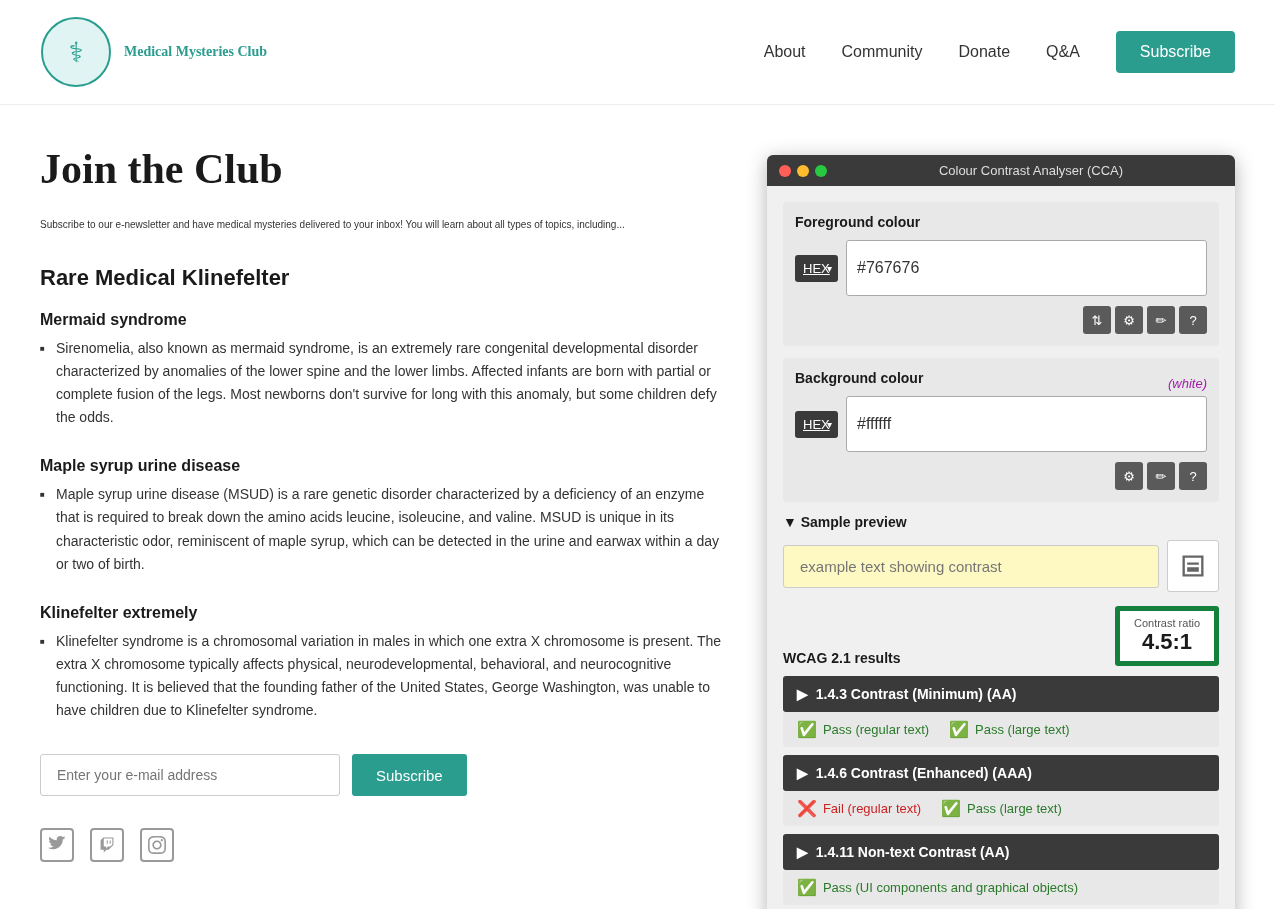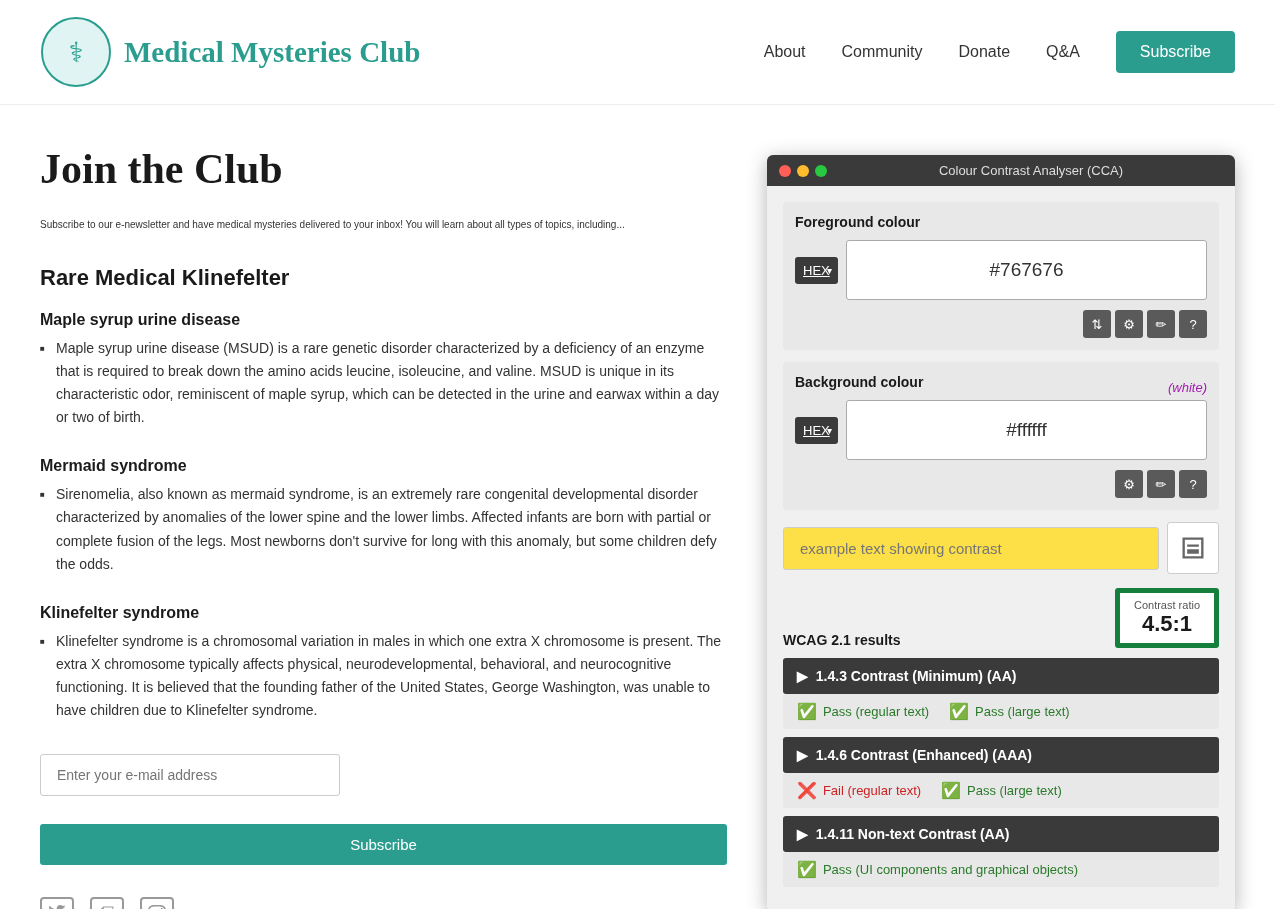--- a/index.html
+++ b/index.html
@@ -2,21 +2,21 @@
 <html><head>
   <meta charset="utf-8">
   <style>
     * { box-sizing: border-box; margin: 0; padding: 0; }
     body { font-family: Georgia, 'Times New Roman', serif; background: #fff; color: #333; font-size: 16px; }
 
     
     nav { display: flex; align-items: center; padding: 16px 40px; border-bottom: 1px solid #eee; }
     .logo-area { display: flex; align-items: center; gap: 12px; text-decoration: none; }
     .logo-icon { width: 72px; height: 72px; }
-    .logo-text { font-family: Georgia, serif; font-size: 29px; font-weight: bold; color: #2a9d8f; }
+    .logo-text { font-family: Georgia, serif; font-size: 14px; font-weight: bold; color: #2a9d8f; }
     .nav-links { margin-left: auto; display: flex; align-items: center; gap: 36px; }
     .nav-link { text-decoration: none; color: #333; font-family: Arial, sans-serif; font-size: 16px; }
     .subscribe-btn {
       background: #2a9d8f; color: #fff; border: none; padding: 12px 24px;
       font-size: 16px; font-family: Arial, sans-serif; cursor: pointer; border-radius: 4px;
     }
 
     
     .main-layout { display: flex; padding: 40px 40px 40px 40px; gap: 40px; }
     .content-area { flex: 1; max-width: 730px; }
@@ -25,21 +25,21 @@
     h1 { font-family: Georgia, serif; font-size: 42px; font-weight: bold; color: #1a1a1a; margin-bottom: 24px; }
     .intro-text { font-family: Arial, sans-serif; font-size: 10px; line-height: 1.6; color: #333; margin-bottom: 32px; }
     h2 { font-family: Arial, sans-serif; font-size: 22px; font-weight: bold; color: #1a1a1a; margin-bottom: 20px; }
     h3 { font-family: Arial, sans-serif; font-size: 16px; font-weight: bold; color: #1a1a1a; margin-bottom: 8px; }
     .condition-block { margin-bottom: 28px; }
     .condition-list { list-style: none; padding-left: 0; }
     .condition-list li { font-family: Arial, sans-serif; font-size: 14px; line-height: 1.65; color: #333; padding-left: 16px; position: relative; }
     .condition-list li::before { content: '■'; position: absolute; left: 0; font-size: 8px; top: 5px; color: #333; }
 
     
-    .email-row { display: flex; gap: 28px; margin-top: 32px; margin-bottom: 32px; flex-direction: column; }
+    .email-row { display: flex; gap: 12px; margin-top: 32px; margin-bottom: 32px; }
     .email-input {
       flex: 1; max-width: 300px; padding: 12px 16px; border: 1px solid #ccc;
       font-family: Arial, sans-serif; font-size: 14px; border-radius: 3px;
     }
     .email-subscribe-btn {
       background: #2a9d8f; color: #fff; border: none; padding: 12px 24px;
       font-size: 15px; font-family: Arial, sans-serif; cursor: pointer; border-radius: 3px;
     }
 
     
@@ -73,36 +73,36 @@
     .hex-row { display: flex; align-items: center; gap: 8px; margin-bottom: 10px; }
     .hex-select {
       background: #3a3a3a; color: #fff; border: none; padding: 6px 8px;
       font-size: 13px; font-family: Arial, sans-serif; border-radius: 3px;
       appearance: none; text-decoration: underline; -webkit-appearance: none;
     }
     .hex-select-wrapper { position: relative; display: inline-block; }
     .hex-select-wrapper::after { content: '▾'; position: absolute; right: 6px; top: 50%; transform: translateY(-50%); color: #fff; font-size: 10px; pointer-events: none; }
     .hex-input {
       flex: 1; background: #fff; border: 1px solid #aaa; padding: 18px 10px;
-      font-family: Arial, sans-serif; font-size: 19px; text-align: center;
+      font-family: Arial, sans-serif; font-size: 16px; 
       color: #333; border-radius: 3px;
     }
     .colour-tools { display: flex; justify-content: flex-end; gap: 4px; }
     .tool-btn {
       background: #5a5a5a; color: #fff; border: none; width: 28px; height: 28px;
       font-size: 13px; cursor: pointer; display: flex; align-items: center;
       justify-content: center; border-radius: 3px;
     }
 
     
     .sample-preview-section { margin-bottom: 14px; }
     .sample-toggle { font-family: Arial, sans-serif; font-size: 14px; font-weight: bold; color: #1a1a1a; margin-bottom: 10px; cursor: pointer; }
     .sample-preview-row { display: flex; gap: 8px; align-items: center; }
     .sample-text-box {
-      flex: 1; background: #fde047; border: 1px solid #ccc; padding: 12px 16px;
+      flex: 1; background: #fef9c3; border: 1px solid #ccc; padding: 12px 16px;
       font-family: Arial, sans-serif; font-size: 15px; color: #767676;
       border-radius: 3px;
     }
     .sample-chart-btn {
       background: #fff; border: 1px solid #ccc; width: 52px; height: 52px;
       display: flex; align-items: center; justify-content: center;
       font-size: 22px; color: #555; cursor: pointer; border-radius: 3px;
     }
 
     
@@ -148,35 +148,35 @@
 
 <div class="main-layout">
 
   <div class="content-area">
     <h1>Join the Club</h1>
     <p class="intro-text">Subscribe to our e-newsletter and have medical mysteries delivered to your inbox! You will learn about all types of topics, including...</p>
 
     <h2>Rare Medical Klinefelter</h2>
 
     <div class="condition-block">
+      <h3>Mermaid syndrome</h3>
+      <ul class="condition-list">
+        <li>Sirenomelia, also known as mermaid syndrome, is an extremely rare congenital developmental disorder characterized by anomalies of the lower spine and the lower limbs. Affected infants are born with partial or complete fusion of the legs. Most newborns don't survive for long with this anomaly, but some children defy the odds.</li>
+      </ul>
+    </div>
+
+    <div class="condition-block">
       <h3>Maple syrup urine disease</h3>
       <ul class="condition-list">
         <li>Maple syrup urine disease (MSUD) is a rare genetic disorder characterized by a deficiency of an enzyme that is required to break down the amino acids leucine, isoleucine, and valine. MSUD is unique in its characteristic odor, reminiscent of maple syrup, which can be detected in the urine and earwax within a day or two of birth.</li>
       </ul>
     </div>
 
     <div class="condition-block">
-      <h3>Mermaid syndrome</h3>
-      <ul class="condition-list">
-        <li>Sirenomelia, also known as mermaid syndrome, is an extremely rare congenital developmental disorder characterized by anomalies of the lower spine and the lower limbs. Affected infants are born with partial or complete fusion of the legs. Most newborns don't survive for long with this anomaly, but some children defy the odds.</li>
-      </ul>
-    </div>
-
-    <div class="condition-block">
-      <h3>Klinefelter syndrome</h3>
+      <h3>Klinefelter extremely</h3>
       <ul class="condition-list">
         <li>Klinefelter syndrome is a chromosomal variation in males in which one extra X chromosome is present. The extra X chromosome typically affects physical, neurodevelopmental, behavioral, and neurocognitive functioning. It is believed that the founding father of the United States, George Washington, was unable to have children due to Klinefelter syndrome.</li>
       </ul>
     </div>
 
     <div class="email-row">
       <input class="email-input" type="email" placeholder="Enter your e-mail address" style="">
       <button class="email-subscribe-btn">Subscribe</button>
     </div>
 
@@ -244,20 +244,21 @@
           <input class="hex-input" type="text" value="#ffffff" style="">
         </div>
         <div class="colour-tools">
           <button class="tool-btn">⚙</button>
           <button class="tool-btn">✏</button>
           <button class="tool-btn">?</button>
         </div>
       </div>
 
       <div class="sample-preview-section">
+        <div class="sample-toggle">▼ Sample preview</div>
         <div class="sample-preview-row">
           <div class="sample-text-box">example text showing contrast</div>
           <button class="sample-chart-btn">
             <svg width="28" height="28" viewBox="0 0 24 24" fill="#666">
                 <path d="M3 3v18h18V3H3zm16 16H5V5h14v14zm-2-2H7v-4h10v4zm0-6H7V9h10v2z"></path>
               </svg>
           </button>
         </div>
       </div>
 

